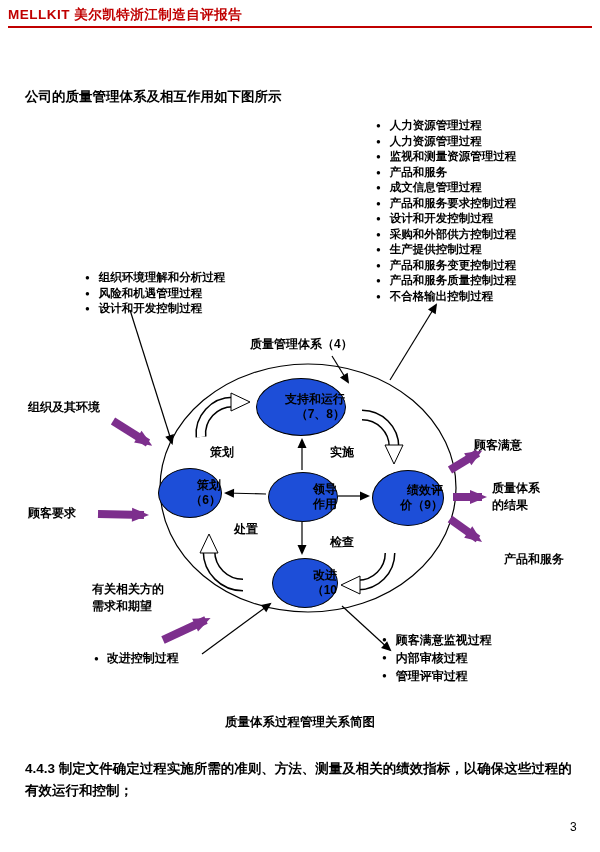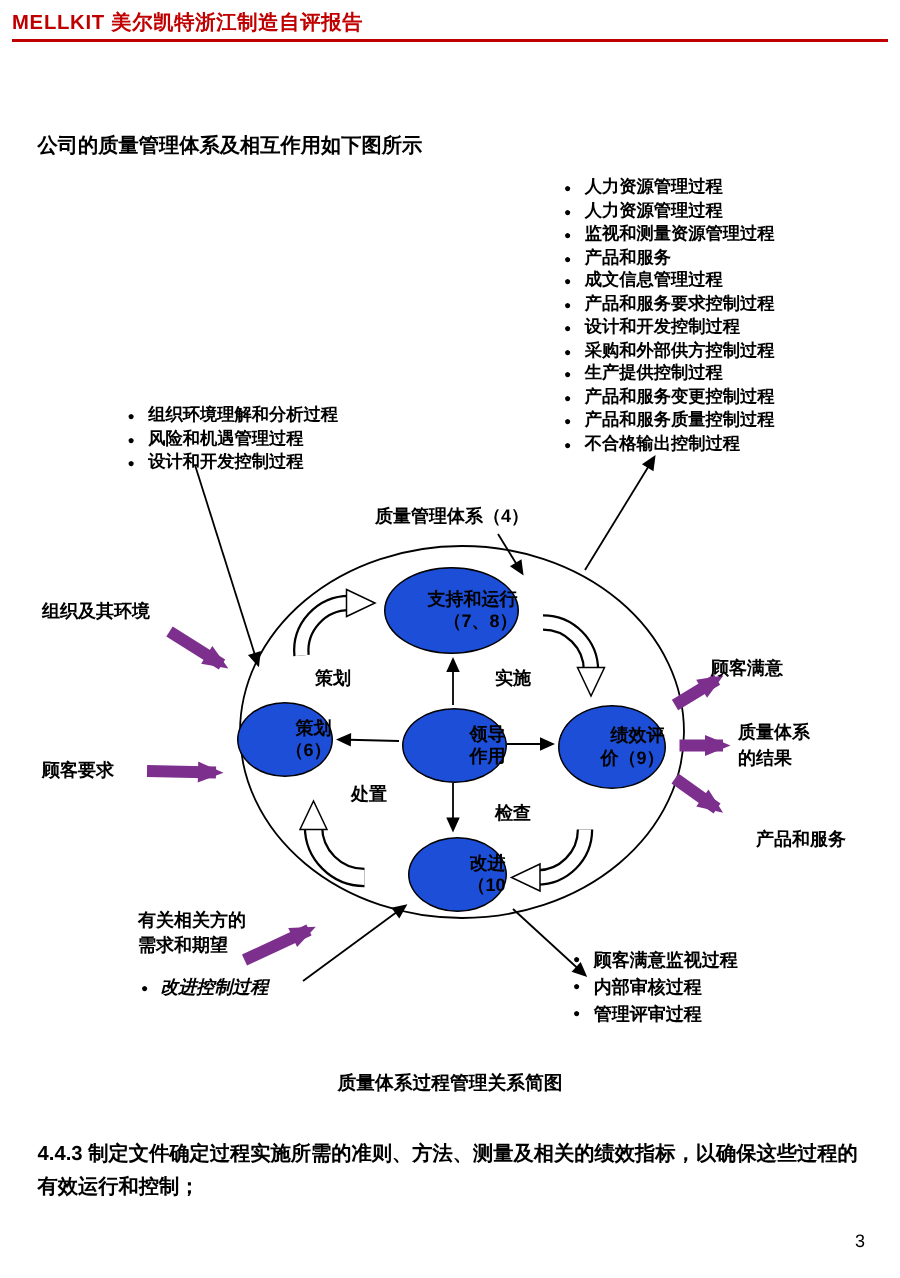--- a/index.html
+++ b/index.html
@@ -32,21 +32,21 @@
   .band-head{fill:#fff;stroke:#000;stroke-width:1;}
   .thin{stroke:#000;stroke-width:1.2;fill:none;}
   .purp{stroke:#7d2f8d;stroke-width:8;fill:none;}
 
   
   .node{position:absolute;z-index:2;border:1.3px solid #000;border-radius:50%;background:#1d4ed8;
         display:flex;flex-direction:column;align-items:flex-end;justify-content:center;
         font-size:12px;font-weight:bold;line-height:1.25;text-align:center;}
   .dlabel{position:absolute;z-index:2;font-size:12px;font-weight:bold;white-space:nowrap;}
   .dlabel .ln{display:block;line-height:17px;}
-  .bitem{position:absolute;z-index:2;display:flex;align-items:center;font-size:12px;font-weight:bold;white-space:nowrap;font-style:italic;}
+  .bitem{position:absolute;z-index:2;display:flex;align-items:center;font-size:12px;font-weight:bold;white-space:nowrap;}
   .bitem::before{content:"●";font-size:8px;margin-right:8px;}
 
   .caption{position:absolute;left:0;top:714px;width:600px;text-align:center;font-size:12.5px;font-weight:bold;z-index:2;}
   .para{position:absolute;left:25px;top:758px;width:552px;font-size:13.5px;font-weight:bold;line-height:1.65;z-index:2;}
   .pgnum{position:absolute;left:570px;top:820px;font-size:12px;}
 </style>
 </head>
 <body>
 
 <div class="page">
@@ -152,21 +152,21 @@
     <span>（10</span>
   </div>
 
   <div class="dlabel" style="left:210px;top:444px;">策划</div>
   <div class="dlabel" style="left:330px;top:444px;">实施</div>
   <div class="dlabel" style="left:234px;top:521px;">处置</div>
   <div class="dlabel" style="left:330px;top:534px;">检查</div>
 
   <div class="dlabel" style="left:28px;top:399px;">组织及其环境</div>
   <div class="dlabel" style="left:28px;top:505px;">顾客要求</div>
-  <div class="dlabel" style="left:92px;top:605px;">
+  <div class="dlabel" style="left:92px;top:581px;">
     <span class="ln">有关相关方的</span>
     <span class="ln">需求和期望</span>
   </div>
   <div class="bitem" style="left:94px;top:650px;">
     <span>改进控制过程</span>
   </div>
 
   <div class="dlabel" style="left:474px;top:437px;">顾客满意</div>
   <div class="dlabel" style="left:492px;top:480px;">
     <span class="ln">质量体系</span>

